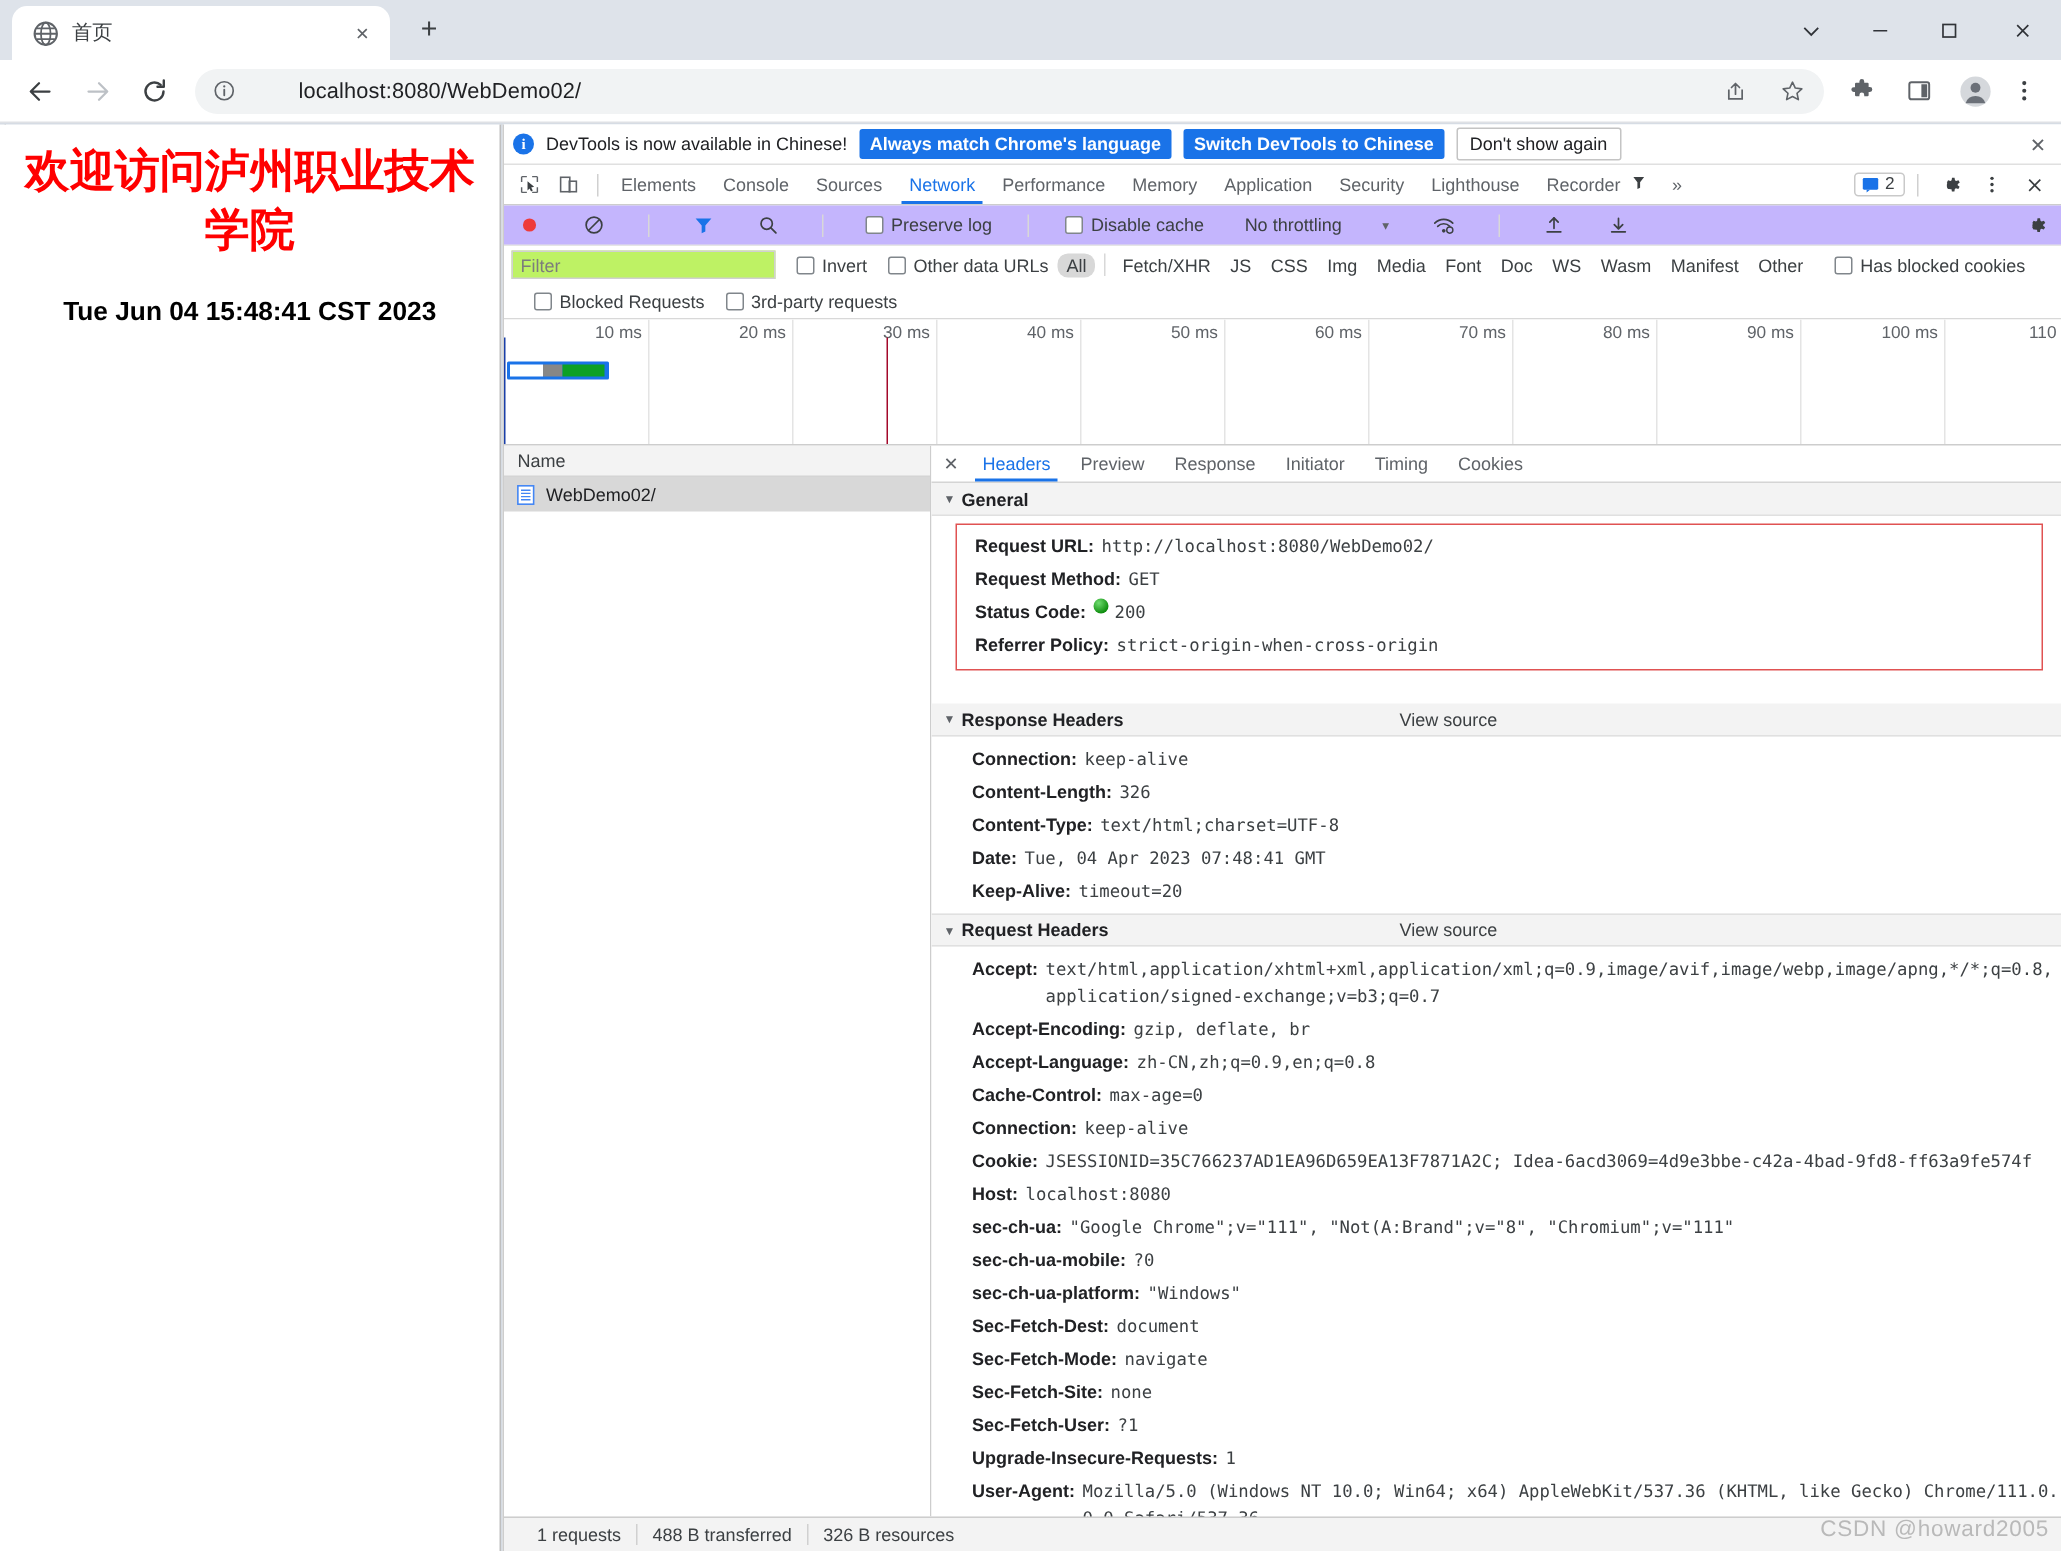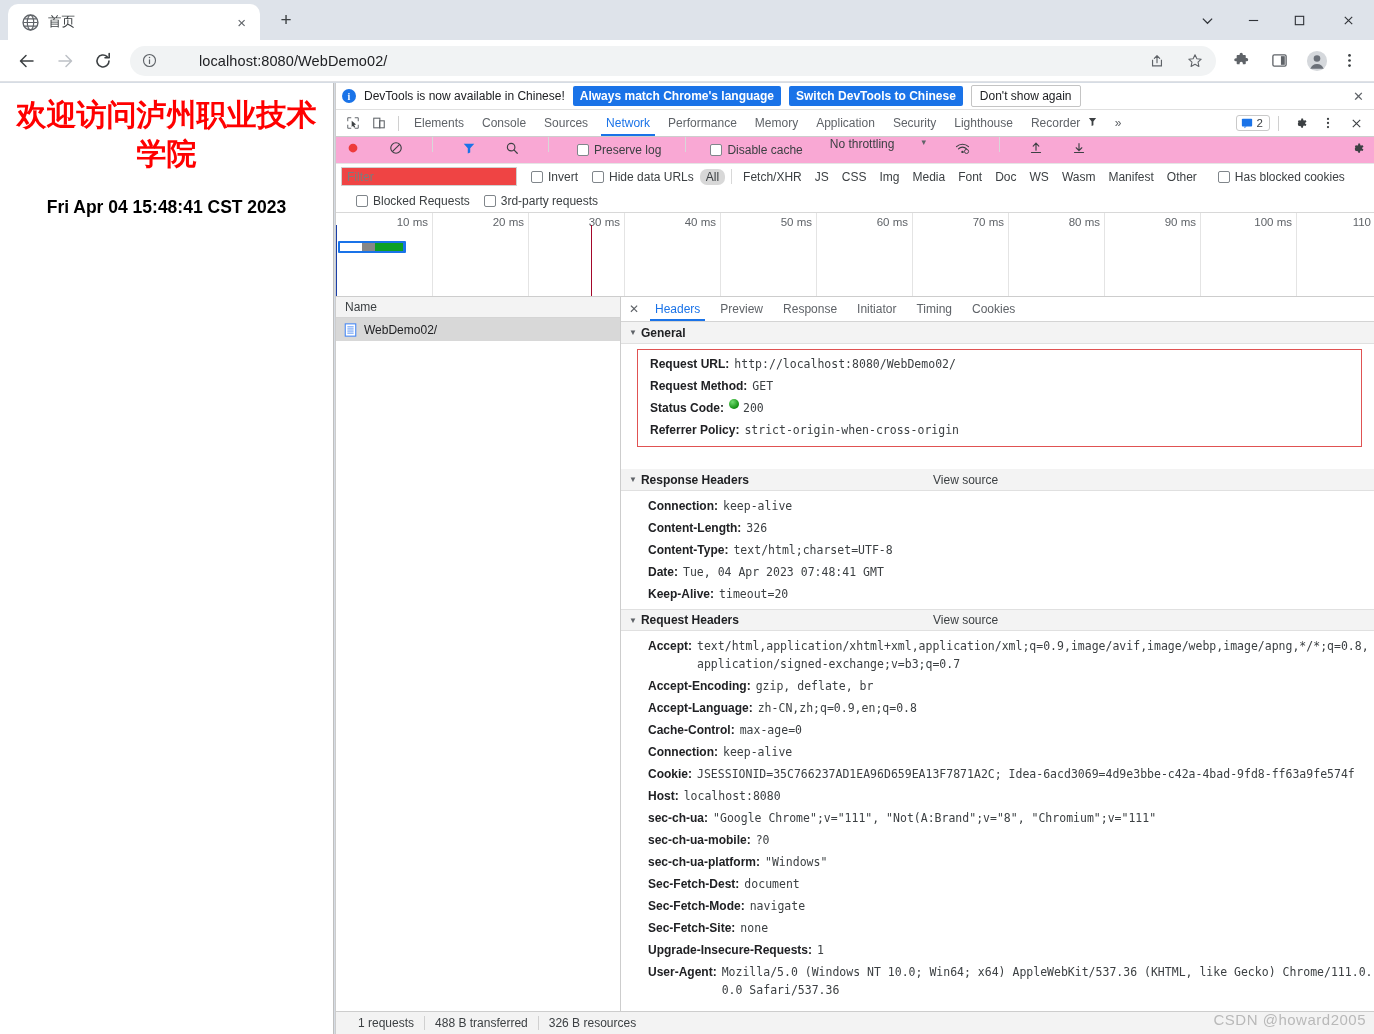--- a/index.html
+++ b/index.html
@@ -120,39 +120,39 @@
     content: ""; position: absolute; left: 4px; right: 4px; bottom: 0; height: 2px; background: #1a73e8;
   }
   .dt-tab .rec-dot { display: inline-block; margin-left: 4px; }
   .dt-right { margin-left: auto; display: flex; align-items: center; padding-right: 5px; gap: 2px; }
   .issues-pill {
     display: flex; align-items: center; gap: 4px; border: 1px solid #c9c9c9;
     border-radius: 3px; padding: 1px 6px 1px 4px; font-size: 11.5px; color: #3c4043;
   }
 
   .dt-toolbar {
-    height: 27px; flex: 0 0 27px; display: flex; 
-    border-bottom: 1px solid #e5e5e5; padding: 0 5px; gap: 19px; background: #f9a8d4;
+    height: 27px; flex: 0 0 27px; display: flex; align-items: center;
+    border-bottom: 1px solid #e5e5e5; padding: 0 5px; gap: 19px; background: #c4b5fd;
   }
   .tb-btn { width: 24px; height: 22px; display: flex; align-items: center; justify-content: center; }
   .vsep { width: 1px; height: 15px; background: #d8d8d8; margin: 0 5px; }
   .cb-label { display: flex; align-items: center; gap: 5px; font-size: 12px; color: #3c4043; white-space: nowrap; }
   .cbox {
     width: 12px; height: 12px; border: 1px solid #80868b; border-radius: 2px; background: #fff;
     flex: 0 0 12px;
   }
   .throttle { font-size: 12px; color: #3c4043; margin-left: 8px; white-space: nowrap; }
   .caret { font-size: 9px; color: #5f6368; margin-left: 8px; }
 
   .dt-filterbar {
     height: 25px; flex: 0 0 25px; display: flex; align-items: center;
     padding: 0 5px; gap: 0; background: #fff;
   }
   .filter-input {
-    width: 176px; height: 19px; border: 1px solid #d0d0d0; background: #ef4444;
+    width: 176px; height: 19px; border: 1px solid #d0d0d0; background: #bef264;
     font-size: 12px; color: #202124; padding: 0 5px; outline: none;
     font-family: "Liberation Sans", sans-serif;
   }
   .filter-input::placeholder { color: #7c7c7c; }
   .ftype {
     font-size: 12px; color: #3c4043; padding: 1px 6px; border-radius: 7px; white-space: nowrap;
     margin-right: 1px; cursor: default;
   }
   .ftype.sel { background: #d8d8d8; }
   .dt-filterbar2 {
@@ -362,21 +362,21 @@
         <circle cx="9" cy="3.6" r="1.45" fill="#3c4043"></circle>
         <circle cx="9" cy="9" r="1.45" fill="#3c4043"></circle>
         <circle cx="9" cy="14.4" r="1.45" fill="#3c4043"></circle>
       </svg>
     </div>
   </div>
 
   <div class="page-left-edge"></div>
   <div class="viewport">
     <h1 class="page-h1">欢迎访问泸州职业技术学院</h1>
-    <div class="page-date">Fri Apr 04 15:48:41 CST 2023</div>
+    <div class="page-date">Tue Jun 04 15:48:41 CST 2023</div>
   </div>
 
   <div class="devtools">
 
     <div class="dt-banner">
       <span class="info-circle">i</span>
       <span class="banner-text">DevTools is now available in Chinese!</span>
       <button class="btn-blue">Always match Chrome's language</button>
       <button class="btn-blue">Switch DevTools to Chinese</button>
       <button class="btn-plain">Don't show again</button>
@@ -507,21 +507,21 @@
     </div>
 
     <div class="dt-filterbar">
       <input class="filter-input" placeholder="Filter" style="">
       <span class="cb-label" style="margin-left:14px;">
         <span class="cbox"></span>
         <span>Invert</span>
       </span>
       <span class="cb-label" style="margin-left:14px;margin-right:6px;">
         <span class="cbox"></span>
-        <span>Hide data URLs</span>
+        <span>Other data URLs</span>
       </span>
       <span class="ftype sel">All</span>
       <span class="vsep"></span>
       <span class="ftype">Fetch/XHR</span>
       <span class="ftype">JS</span>
       <span class="ftype">CSS</span>
       <span class="ftype">Img</span>
       <span class="ftype">Media</span>
       <span class="ftype">Font</span>
       <span class="ftype">Doc</span>
@@ -719,20 +719,24 @@
             </div>
             <div class="kv">
               <span class="k">Sec-Fetch-Mode:</span>
               <span class="v">navigate</span>
             </div>
             <div class="kv">
               <span class="k">Sec-Fetch-Site:</span>
               <span class="v">none</span>
             </div>
             <div class="kv">
+              <span class="k">Sec-Fetch-User:</span>
+              <span class="v">?1</span>
+            </div>
+            <div class="kv">
               <span class="k">Upgrade-Insecure-Requests:</span>
               <span class="v">1</span>
             </div>
             <div class="kv">
               <span class="k">User-Agent:</span>
               <span class="v">Mozilla/5.0 (Windows NT 10.0; Win64; x64) AppleWebKit/537.36 (KHTML, like Gecko) Chrome/111.0.0.0 Safari/537.36</span>
             </div>
           </div>
         </div>
       </div>

